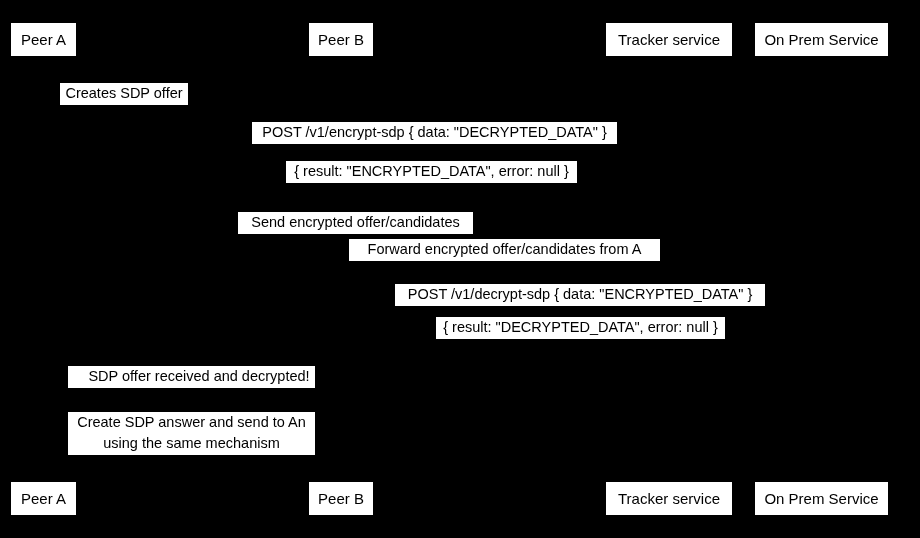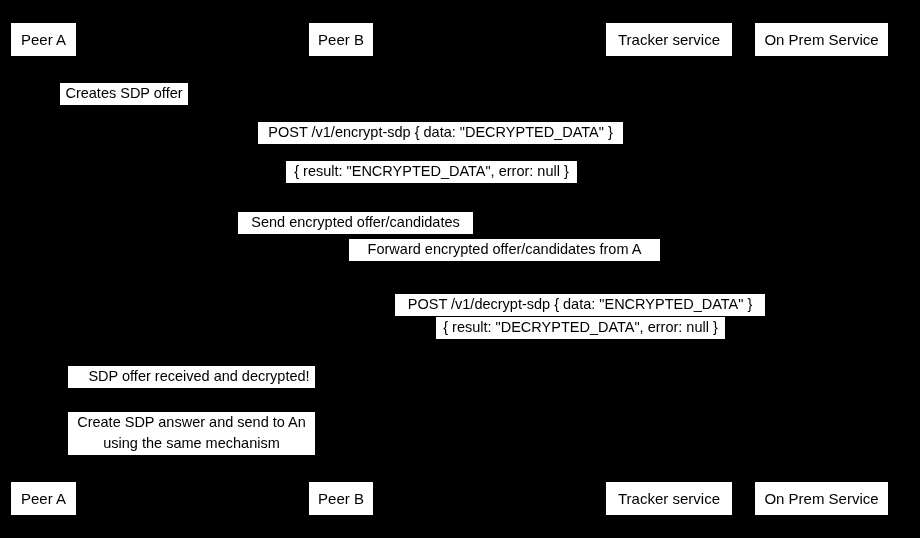--- a/index.html
+++ b/index.html
@@ -65,25 +65,25 @@
       <div class="lifeline" style="left: 821.5px;"></div>
     </div>
   <div id="participants-top">
       <div class="participant" style="left: 10px; top: 22px; width: 67px; height: 35px;">Peer A</div>
       <div class="participant" style="left: 308px; top: 22px; width: 66px; height: 35px;">Peer B</div>
       <div class="participant" style="left: 605px; top: 22px; width: 128px; height: 35px;">Tracker service</div>
       <div class="participant" style="left: 754px; top: 22px; width: 135px; height: 35px;">On Prem Service</div>
     </div>
   <div id="messages">
       <div class="msg" style="left: 60px; top: 83px; width: 128px; height: 22px;">Creates SDP offer</div>
-      <div class="msg" style="left: 258px; top: 122px; width: 365px; height: 22px;">POST /v1/encrypt-sdp { data: "DECRYPTED_DATA" }</div>
+      <div class="msg" style="left: 252px; top: 122px; width: 365px; height: 22px;">POST /v1/encrypt-sdp { data: "DECRYPTED_DATA" }</div>
       <div class="msg" style="left: 286px; top: 161px; width: 291px; height: 22px;">{ result: "ENCRYPTED_DATA", error: null }</div>
       <div class="msg" style="left: 238px; top: 212px; width: 235px; height: 22px;">Send encrypted offer/candidates</div>
       <div class="msg" style="left: 349px; top: 239px; width: 311px; height: 22px;">Forward encrypted offer/candidates from A</div>
-      <div class="msg" style="left: 395px; top: 294px; width: 370px; height: 22px;">POST /v1/decrypt-sdp { data: "ENCRYPTED_DATA" }</div>
+      <div class="msg" style="left: 395px; top: 284px; width: 370px; height: 22px;">POST /v1/decrypt-sdp { data: "ENCRYPTED_DATA" }</div>
       <div class="msg" style="left: 436px; top: 317px; width: 289px; height: 22px;">{ result: "DECRYPTED_DATA", error: null }</div>
       <div class="msg" style="left: 68px; top: 366px; width: 247px; height: 22px; padding-left: 16px;">SDP offer received and decrypted!</div>
       <div class="msg two-line" style="left: 68px; top: 412px; width: 247px; height: 43px;">Create SDP answer and send to An using the same mechanism</div>
     </div>
   <div id="participants-bottom">
       <div class="participant" style="left: 10px; top: 481px; width: 67px; height: 35px;">Peer A</div>
       <div class="participant" style="left: 308px; top: 481px; width: 66px; height: 35px;">Peer B</div>
       <div class="participant" style="left: 605px; top: 481px; width: 128px; height: 35px;">Tracker service</div>
       <div class="participant" style="left: 754px; top: 481px; width: 135px; height: 35px;">On Prem Service</div>
     </div>

